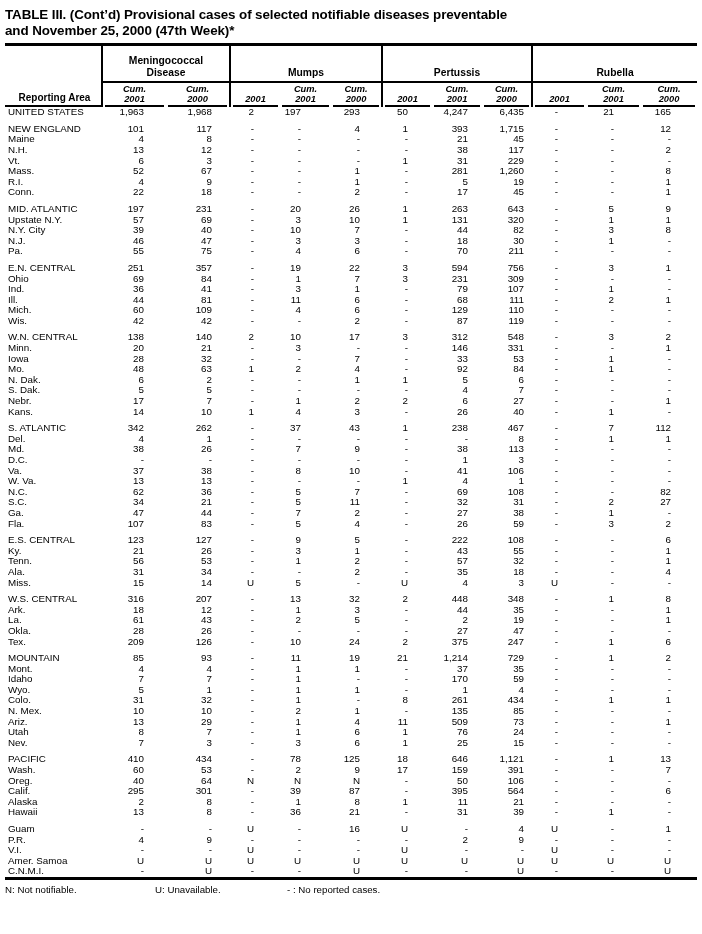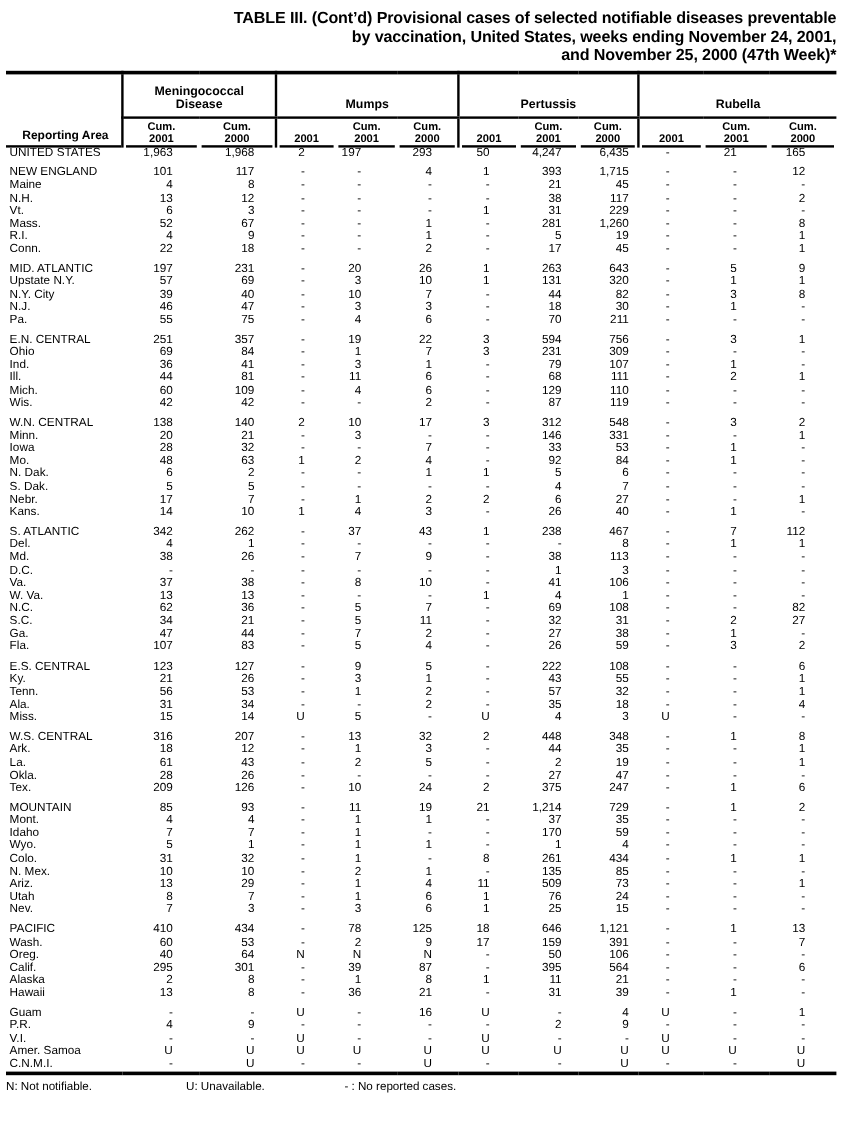--- a/index.html
+++ b/index.html
@@ -10,21 +10,21 @@
     height: 934px;
     font-family: "Liberation Sans", sans-serif;
     color: #000;
     -webkit-font-smoothing: antialiased;
   }
   .page {
     width: 692px;
     padding: 7px 5px 0 5px;
   }
   .title {
-    text-align: right;
+    text-align: left;
     font-weight: bold;
     font-size: 13.4px;
     line-height: 15.6px;
     letter-spacing: -0.1px;
   }
   table.ntable {
     border-collapse: collapse;
     table-layout: fixed;
     width: 692px;
     margin-top: 5px;
@@ -65,20 +65,21 @@
     margin: 0 2px;
     border-bottom: 2.5px solid #000;
     padding-bottom: 1px;
   }
   th.sub .seg span {
     display: block;
     text-align: center;
     font-size: 9.3px;
     font-weight: bold;
     line-height: 10px;
+    font-style: italic;
   }
   
   td {
     font-size: 9.8px;
     line-height: 10.6px;
     height: 10.6px;
     padding: 0;
     white-space: nowrap;
   }
   td.area { text-align: left; padding-left: 3px; }
@@ -109,21 +110,20 @@
     text-indent: -9px;
   }
 </style>
 </head>
 <body>
 
 <div class="page">
 
   <div class="title">
     <div>TABLE III. (Cont’d) Provisional cases of selected notifiable diseases preventable</div>
-    <div>by vaccination, United States, weeks ending November 24, 2001,</div>
     <div>and November 25, 2000 (47th Week)*</div>
   </div>
 
   <table class="ntable">
     <colgroup>
       <col style="width:97px">
         <col style="width:64px">
         <col style="width:64px">
       <col style="width:50px">
         <col style="width:51px">

